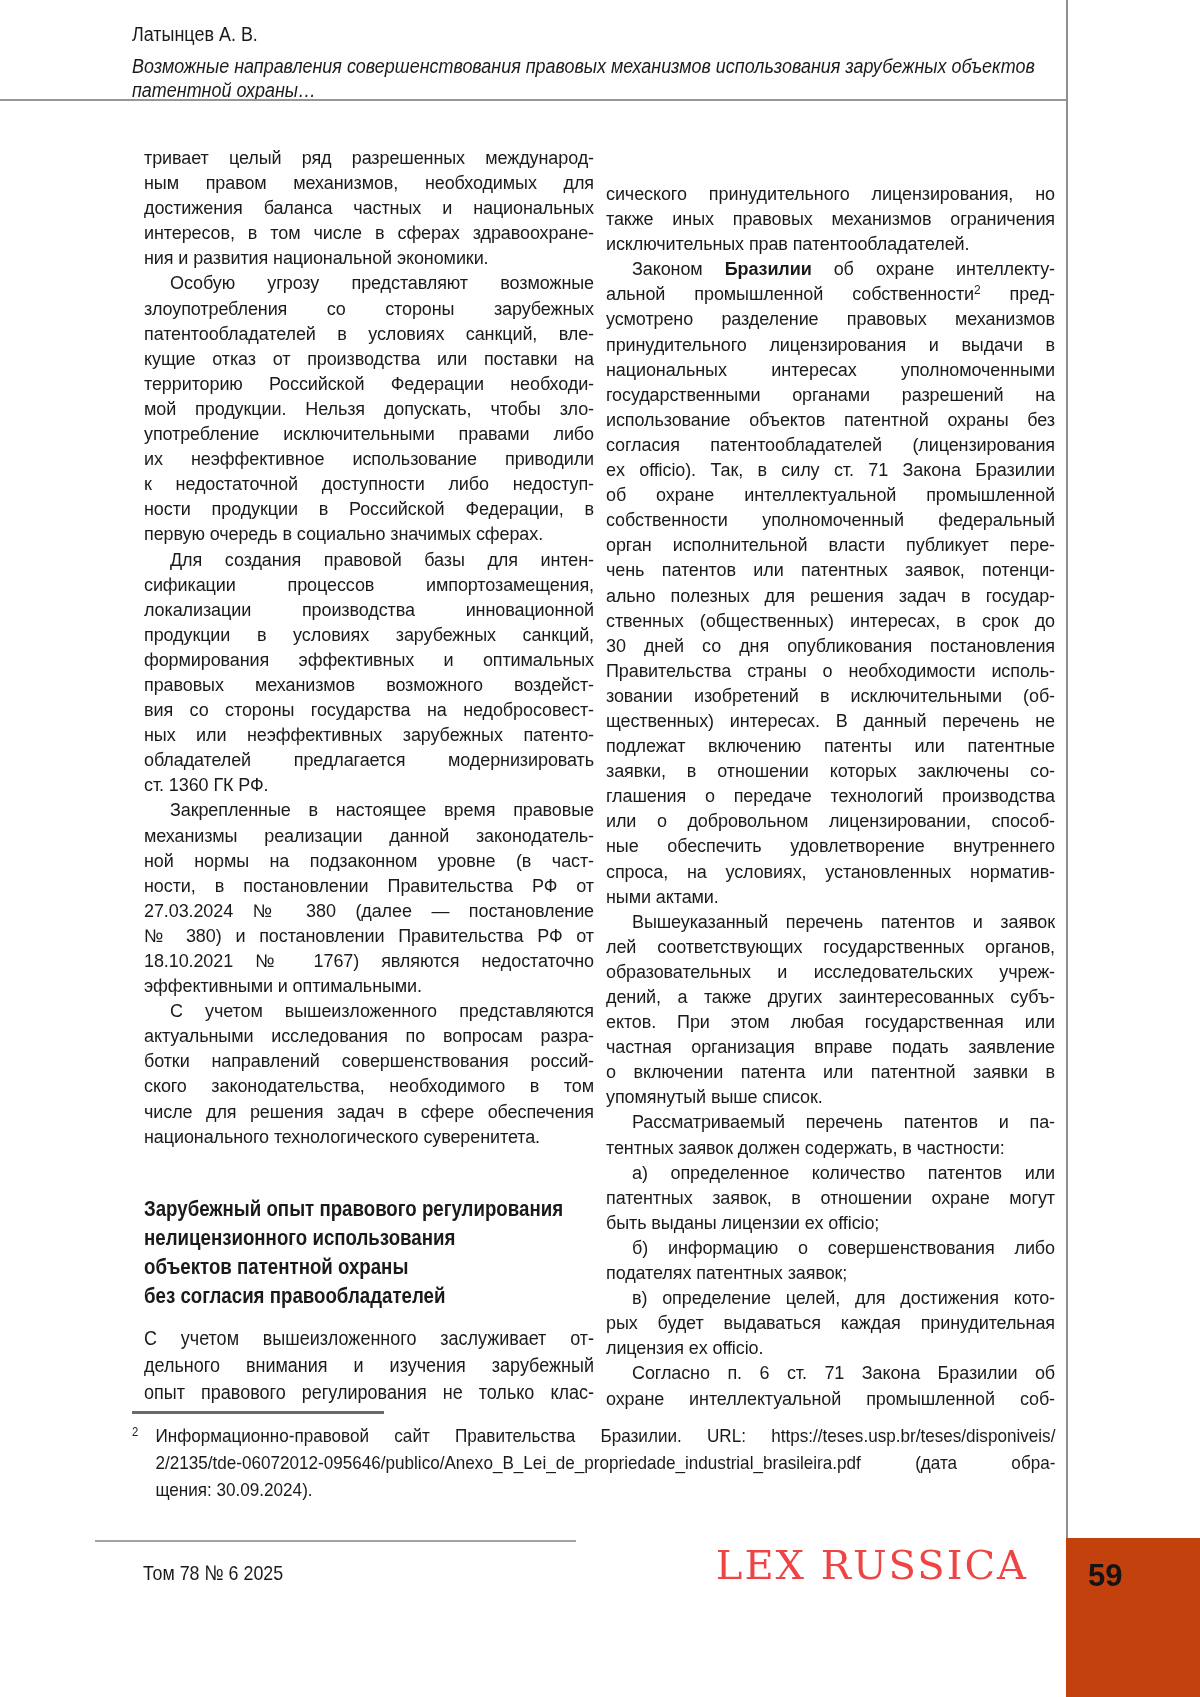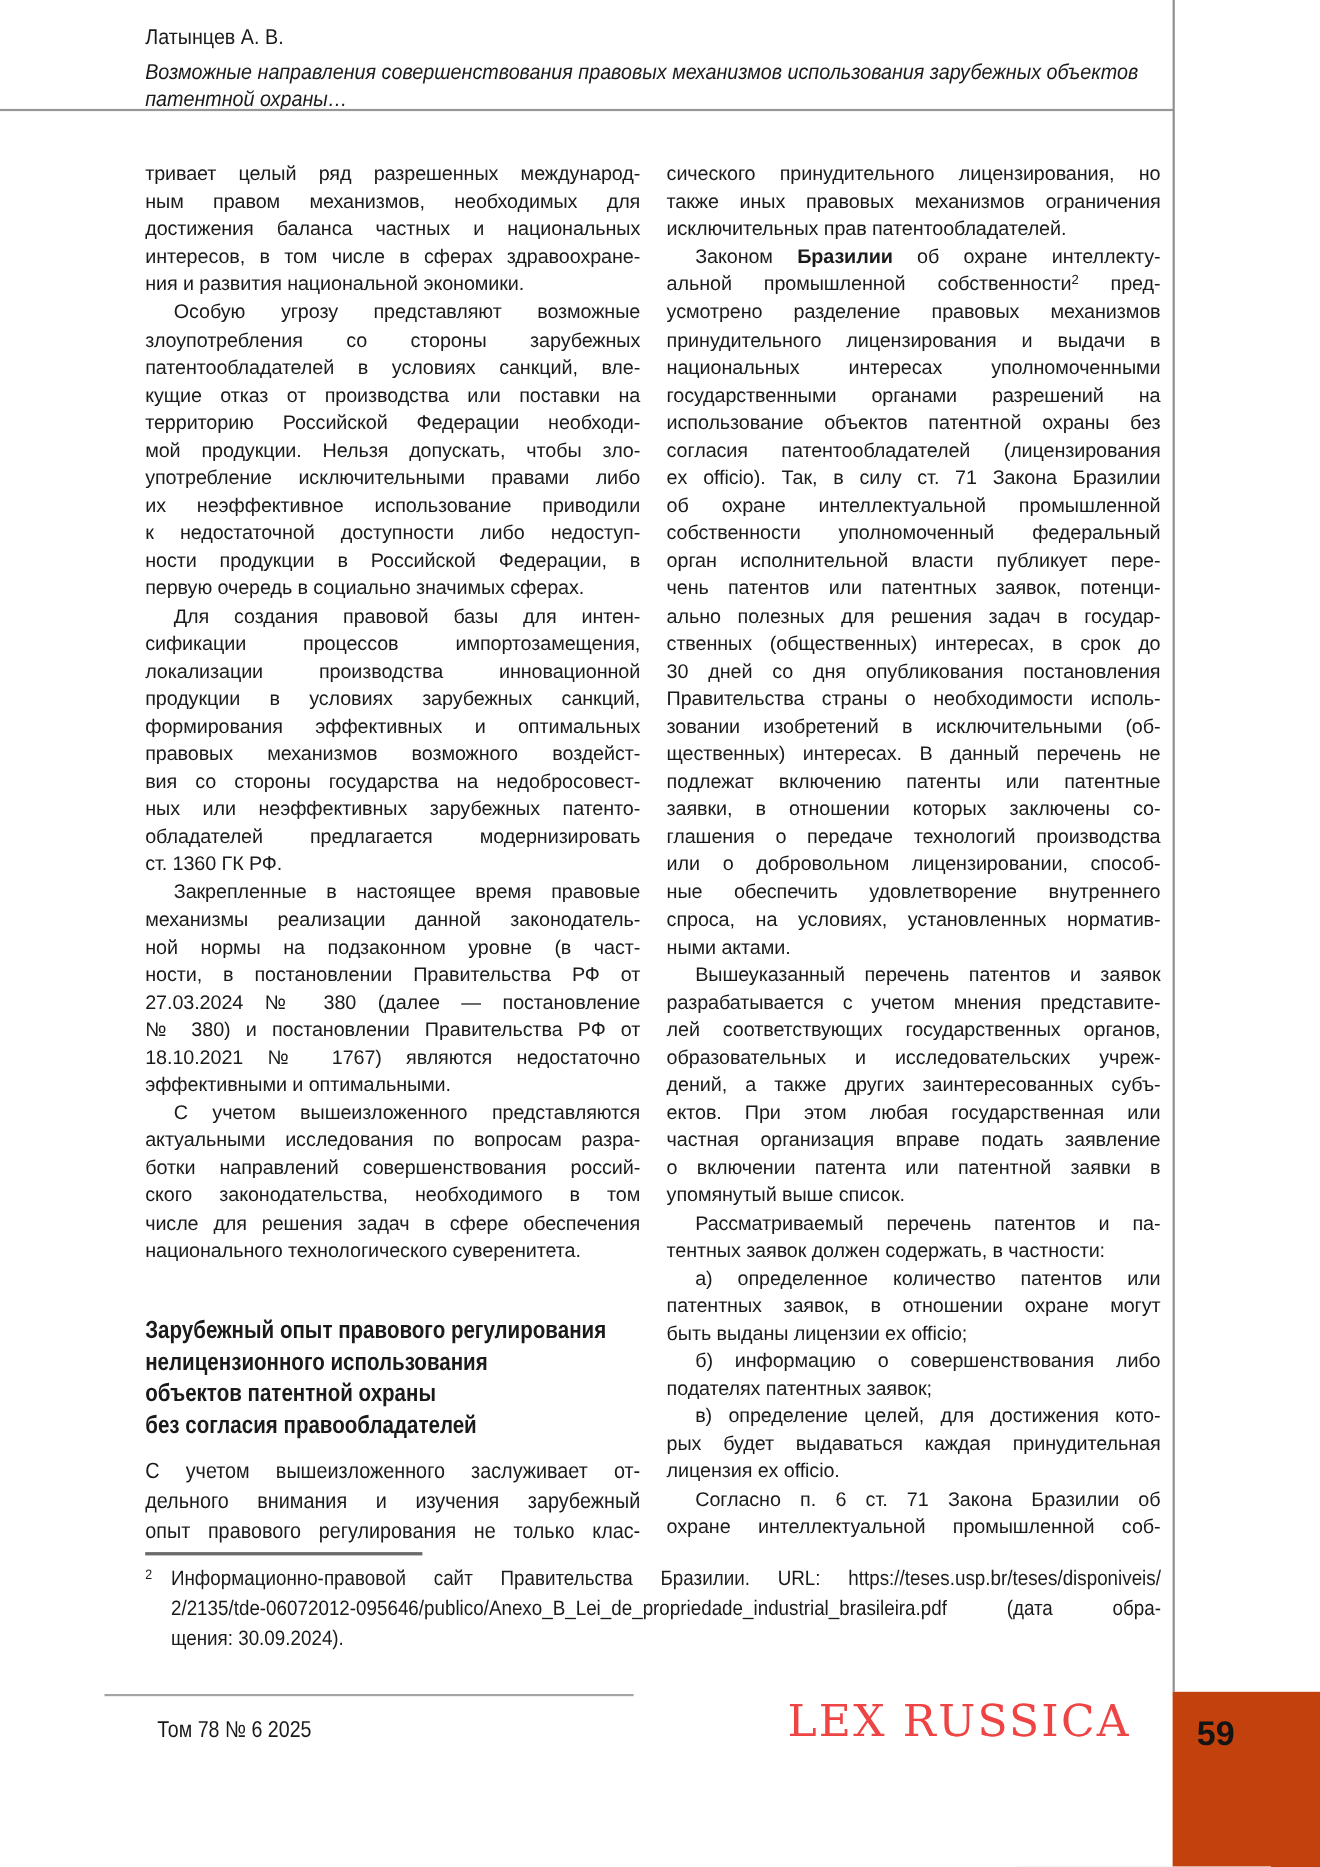--- a/index.html
+++ b/index.html
@@ -12,22 +12,22 @@
   .hrule{position:absolute;left:0;top:99px;width:1067px;height:2px;background:#979797;}
   .vrule{position:absolute;left:1066px;top:0;width:2px;height:1538px;background:#8f8f8f;}
   .footrule{position:absolute;left:95px;top:1540px;width:481px;height:2px;background:#a3a3a3;}
   .fnrule{position:absolute;left:132px;top:1411px;width:252px;height:3px;background:#6a6a6a;}
   
   .hdr{position:absolute;left:132px;top:22px;width:1060px;transform:scaleX(0.92);transform-origin:0 0;}
   .author{font-size:19.5px;line-height:24px;}
   .running-title{font-style:italic;font-size:19.5px;line-height:24px;margin-top:8px;}
   
   .col{position:absolute;top:146px;}
-  .col-left{left:132px;width:450px;}
-  .col-right{left:606px;width:449px;}
+  .col-left{left:144px;width:450px;}
+  .col-right{left:606px;width:449px;margin-top:36px;}
   .line{
     font-size:18px;line-height:25.1px;letter-spacing:-0.1px;
     text-align:justify;text-align-last:justify;
   }
   .line.end{text-align-last:left;}
   .line.ind{text-indent:26px;}
   .line.hang{padding-left:26px;}
   .sup{font-size:12px;vertical-align:6px;line-height:0;}
   .bi{font-weight:bold;}
   
@@ -169,21 +169,20 @@
             <div class="line">подлежат включению патенты или патентные</div>
             <div class="line">заявки, в отношении которых заключены со-</div>
             <div class="line">глашения о передаче технологий производства</div>
             <div class="line">или о добровольном лицензировании, способ-</div>
             <div class="line">ные обеспечить удовлетворение внутреннего</div>
             <div class="line">спроса, на условиях, установленных норматив-</div>
             <div class="line end">ными актами.</div>
           </div>
           <div class="para">
             <div class="line ind">Вышеуказанный перечень патентов и заявок</div>
-            <div class="line">разрабатывается с учетом мнения представите-</div>
             <div class="line">лей соответствующих государственных органов,</div>
             <div class="line">образовательных и исследовательских учреж-</div>
             <div class="line">дений, а также других заинтересованных субъ-</div>
             <div class="line">ектов. При этом любая государственная или</div>
             <div class="line">частная организация вправе подать заявление</div>
             <div class="line">о включении патента или патентной заявки в</div>
             <div class="line end">упомянутый выше список.</div>
           </div>
           <div class="para">
             <div class="line ind">Рассматриваемый перечень патентов и па-</div>

